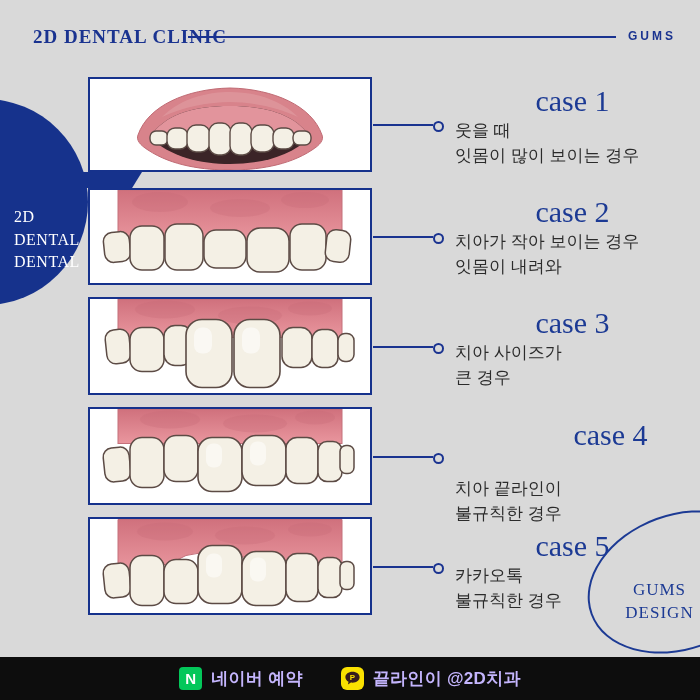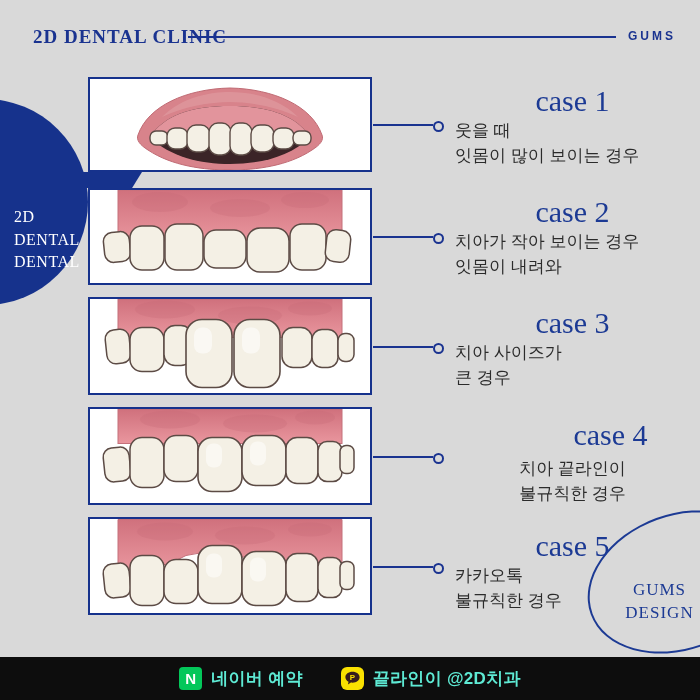--- a/index.html
+++ b/index.html
@@ -42,21 +42,21 @@
               letter-spacing:1px;color:#1c3a94;}
   
   .footer{position:absolute;left:0;top:657px;width:700px;height:43px;background:#0d0d0d;
           display:flex;align-items:center;justify-content:center;gap:38px;}
   .fgroup{display:flex;align-items:center;gap:9px;}
   .naver-ic{width:23px;height:23px;border-radius:4px;background:#03c75a;color:#ffffff;
             font-weight:bold;font-size:15px;display:flex;align-items:center;
             justify-content:center;}
   .kakao-ic{width:23px;height:23px;border-radius:6px;background:#fae100;
             display:flex;align-items:center;justify-content:center;}
-  .flabel{color:#5eead4;font-size:17px;font-weight:bold;letter-spacing:0.3px;}
+  .flabel{color:#c4b5fd;font-size:17px;font-weight:bold;letter-spacing:0.3px;}
 </style>
 </head>
 <body>
 
 <div id="page">
 
   <div class="brand">2D DENTAL CLINIC</div>
   <div class="hline"></div>
   <div class="gums-tag">GUMS</div>
 
@@ -213,21 +213,21 @@
     <div class="ctitle">case 3</div>
     </div>
   <div class="cdesc" style="top:340px;">
     <div>치아 사이즈가</div>
     <div>큰 경우</div>
     </div>
 
   <div class="ctext" style="top:420px;margin-left:38px;">
     <div class="ctitle">case 4</div>
     </div>
-  <div class="cdesc" style="top:456px;text-align:center;">
+  <div class="cdesc" style="top:476px;">
     <div>치아 끝라인이</div>
     <div>불규칙한 경우</div>
     </div>
 
   <div class="ctext" style="top:531px;">
     <div class="ctitle">case 5</div>
     </div>
   <div class="cdesc" style="top:563px;">
     <div>카카오톡</div>
     <div>불규칙한 경우</div>

